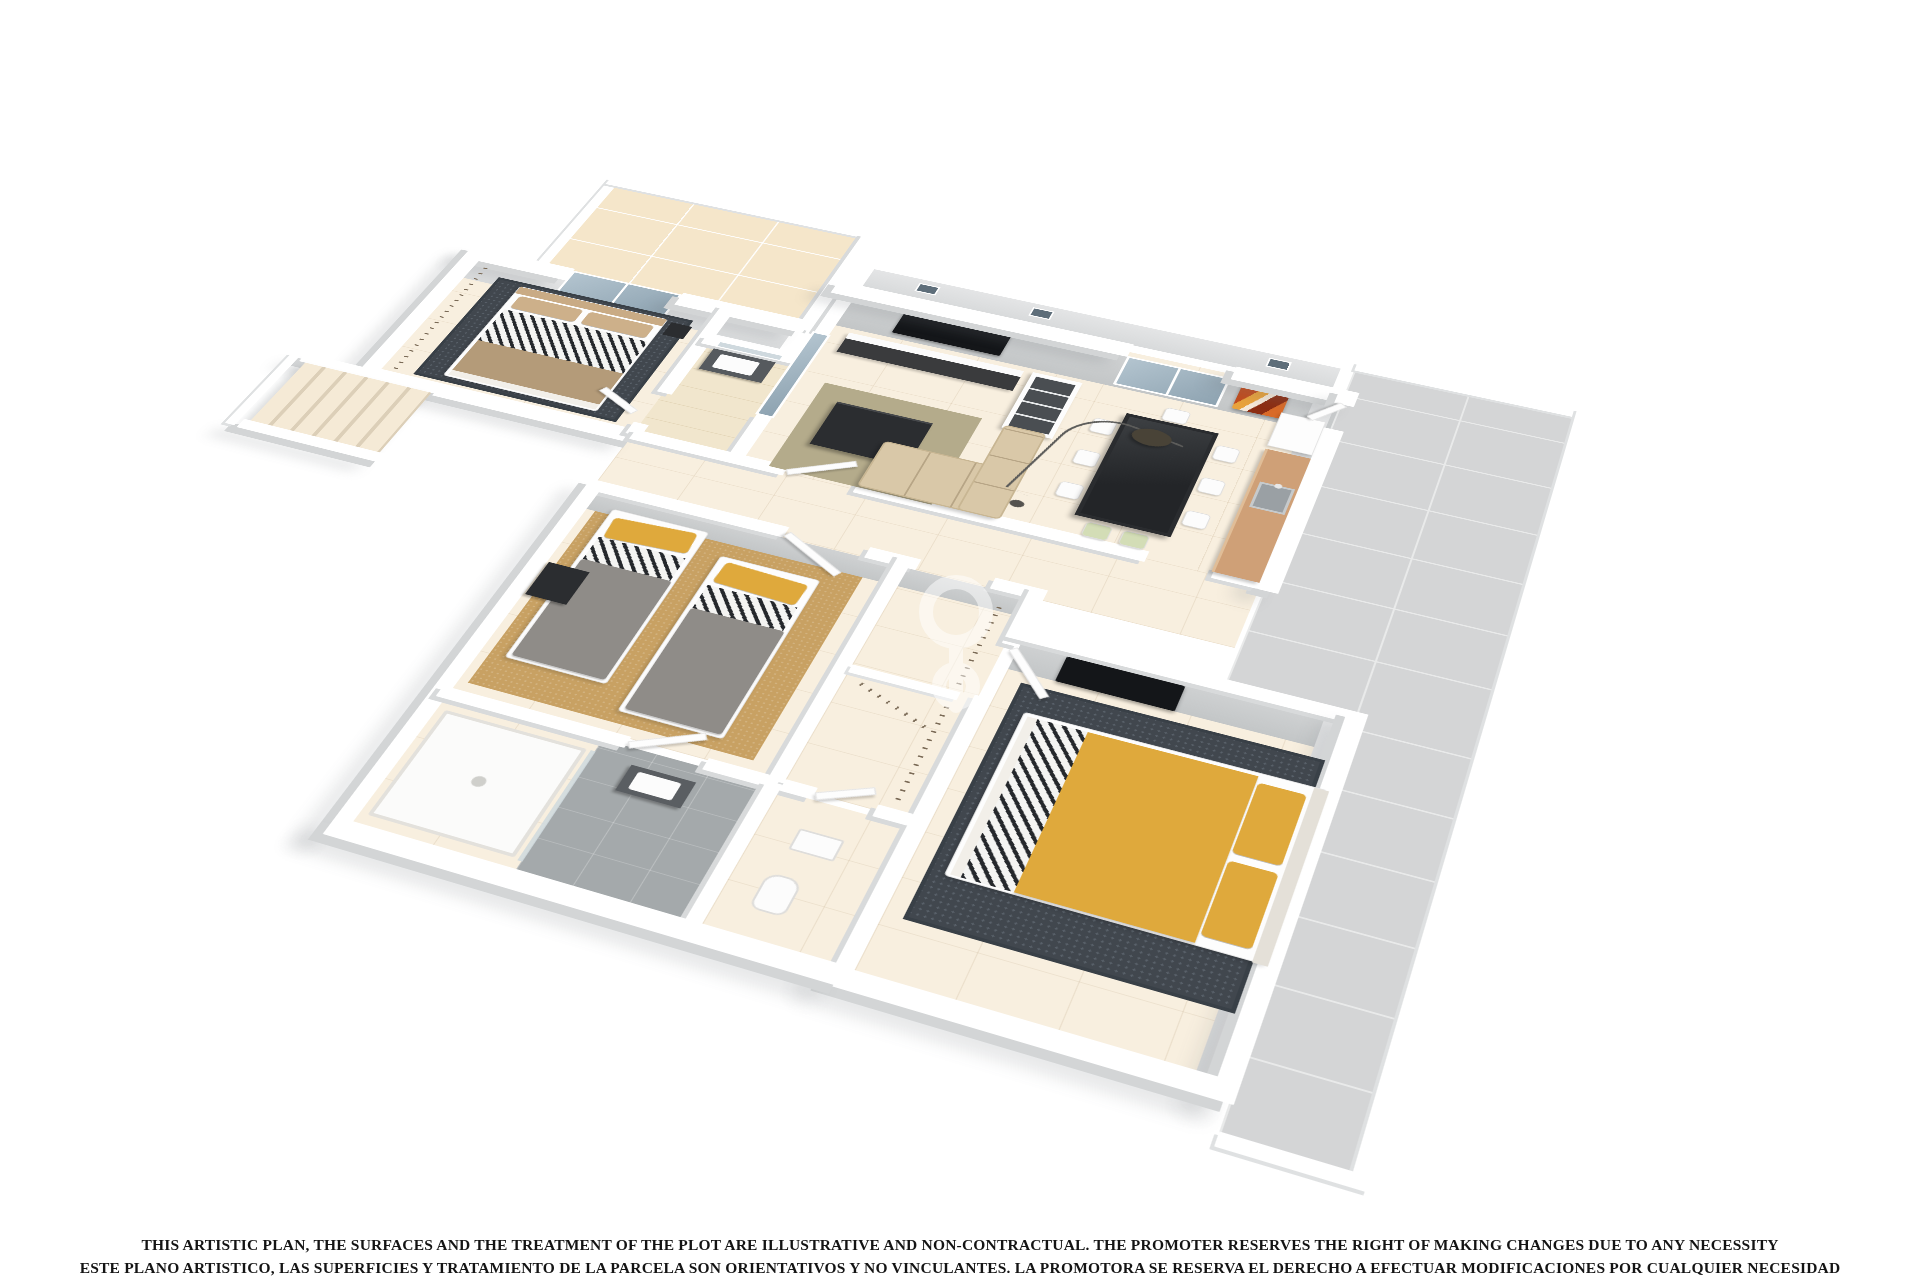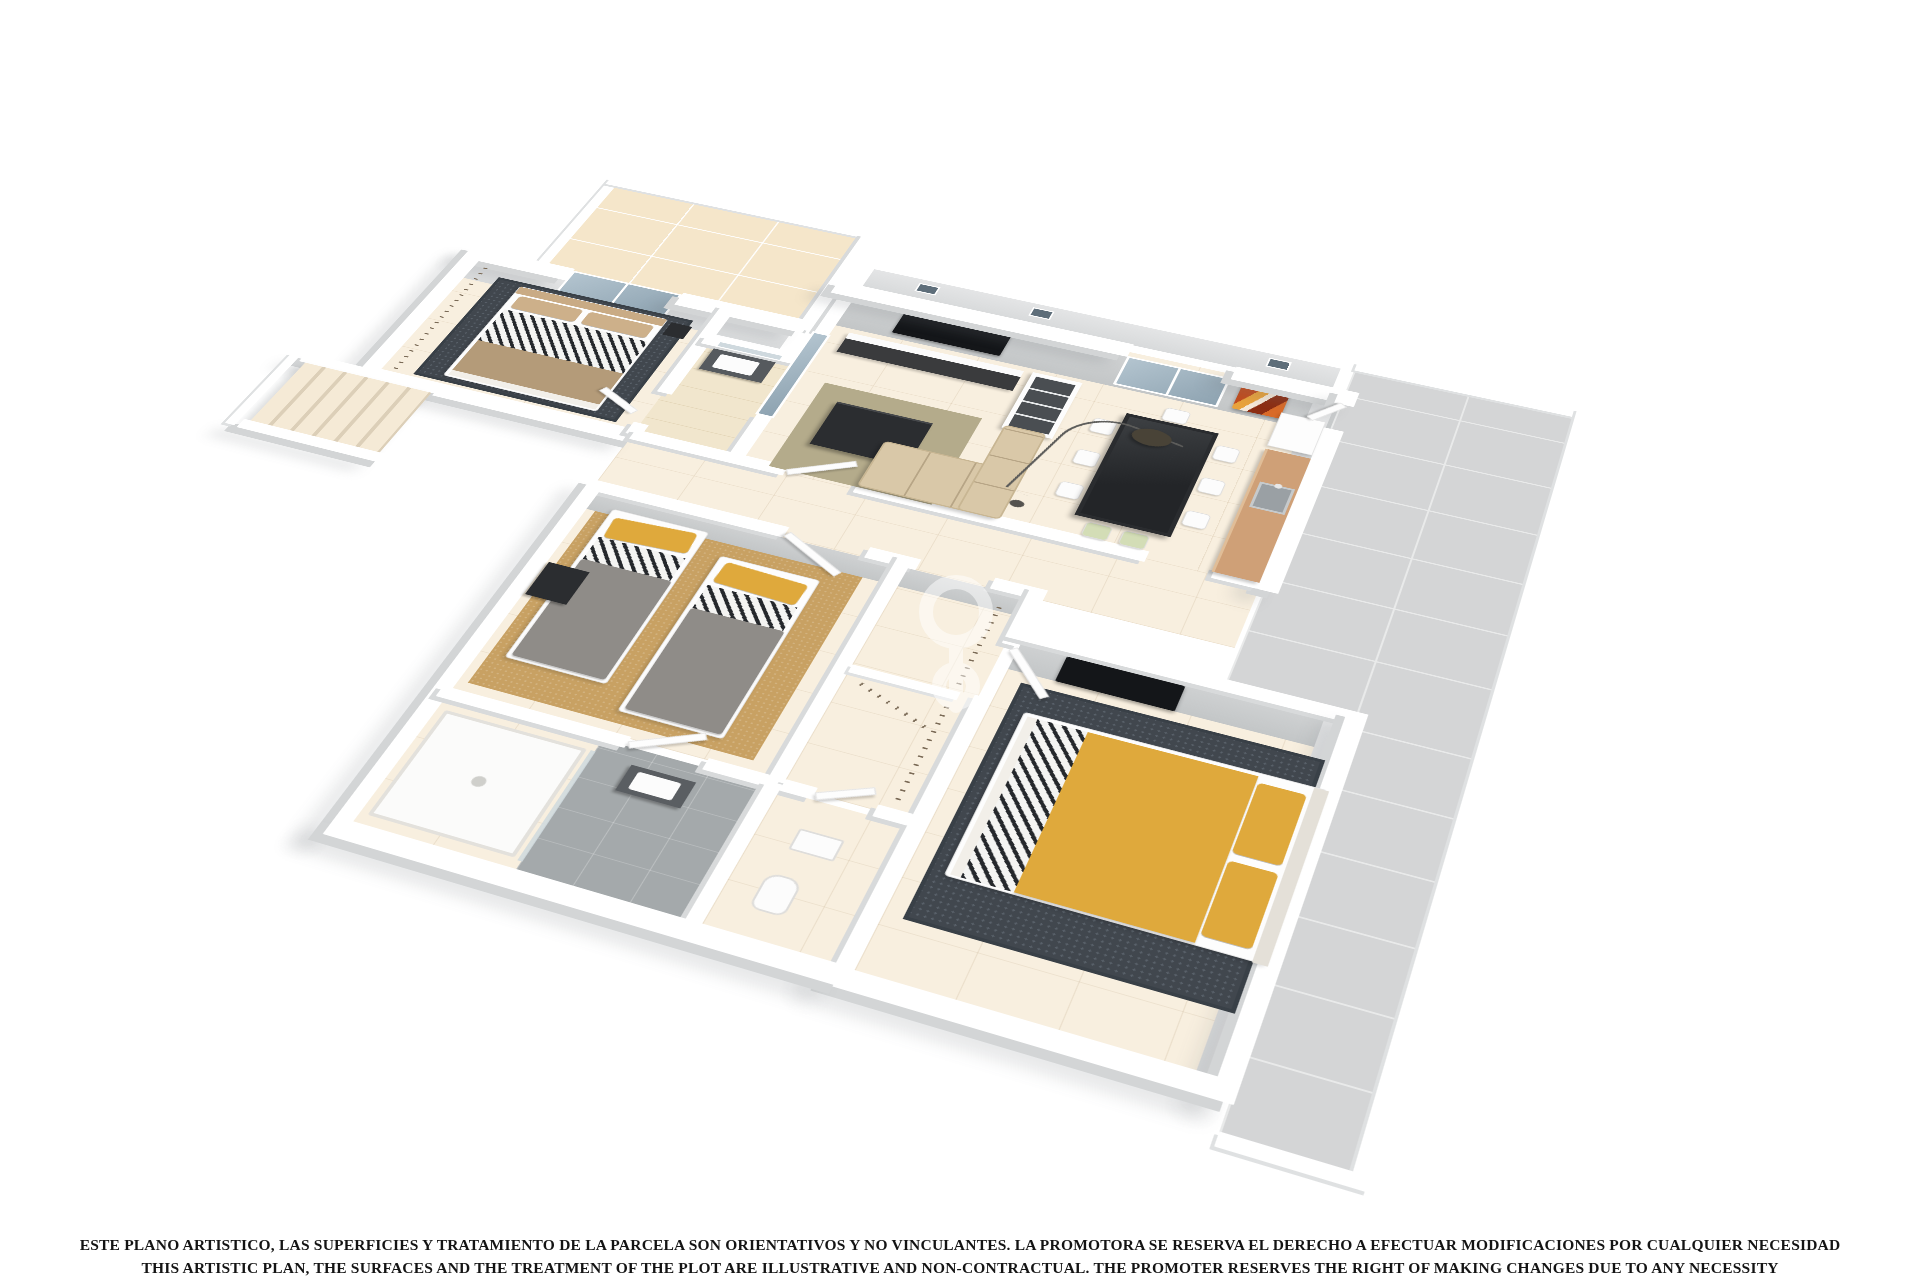--- a/index.html
+++ b/index.html
@@ -260,16 +260,16 @@
 
  <svg class="watermark" width="96" height="150" viewBox="0 0 96 150" style="opacity: 0.5;">
    <g fill="none" stroke="#ffffff" stroke-width="14" stroke-linecap="round">
      <circle cx="48" cy="44" r="30"></circle>
      <path d="M48 74 L48 138"></path>
      <circle cx="48" cy="118" r="17"></circle>
    </g>
  </svg>
 
  <div class="disclaimer">
+   <p style="margin:0;">THIS ARTISTIC PLAN, THE SURFACES AND THE TREATMENT OF THE PLOT ARE ILLUSTRATIVE AND NON-CONTRACTUAL. THE PROMOTER RESERVES THE RIGHT OF MAKING CHANGES DUE TO ANY NECESSITY</p>
    <p style="margin:0;">ESTE PLANO ARTISTICO, LAS SUPERFICIES Y TRATAMIENTO DE LA PARCELA SON ORIENTATIVOS Y NO VINCULANTES. LA PROMOTORA SE RESERVA EL DERECHO A EFECTUAR MODIFICACIONES POR CUALQUIER NECESIDAD</p>
-   <p style="margin:0;">THIS ARTISTIC PLAN, THE SURFACES AND THE TREATMENT OF THE PLOT ARE ILLUSTRATIVE AND NON-CONTRACTUAL. THE PROMOTER RESERVES THE RIGHT OF MAKING CHANGES DUE TO ANY NECESSITY</p>
  </div>
 </div>
 
 </body></html>

